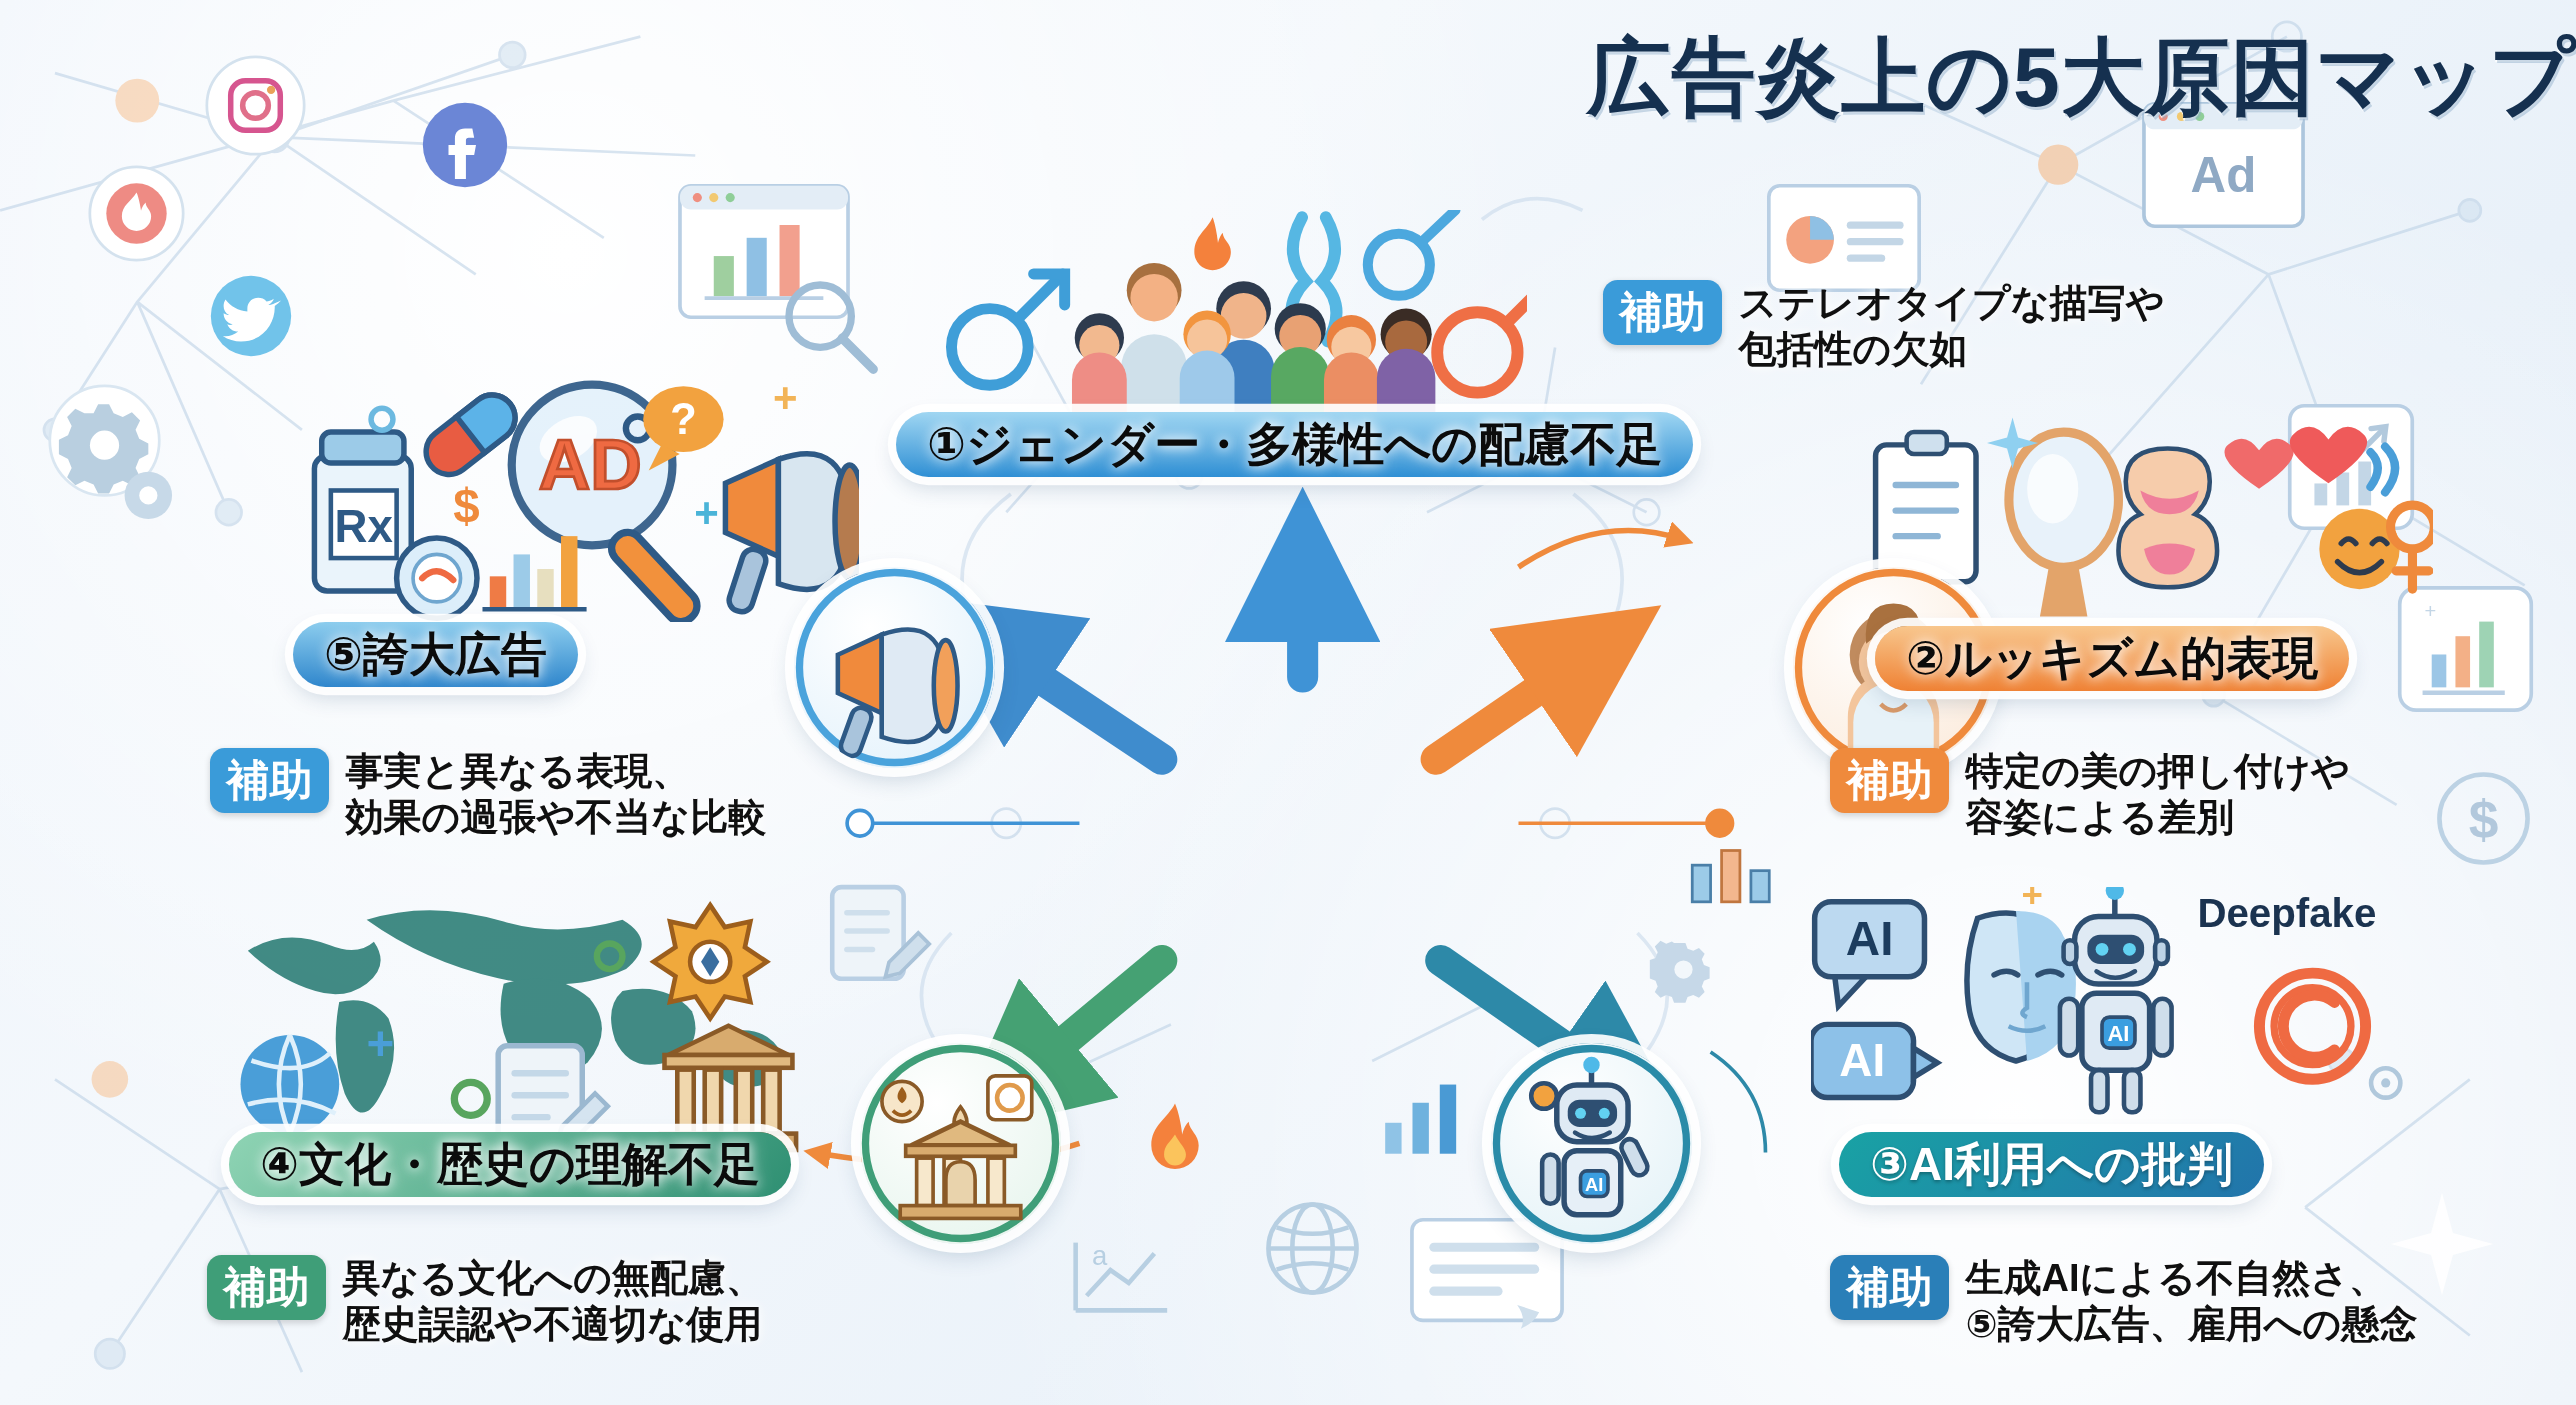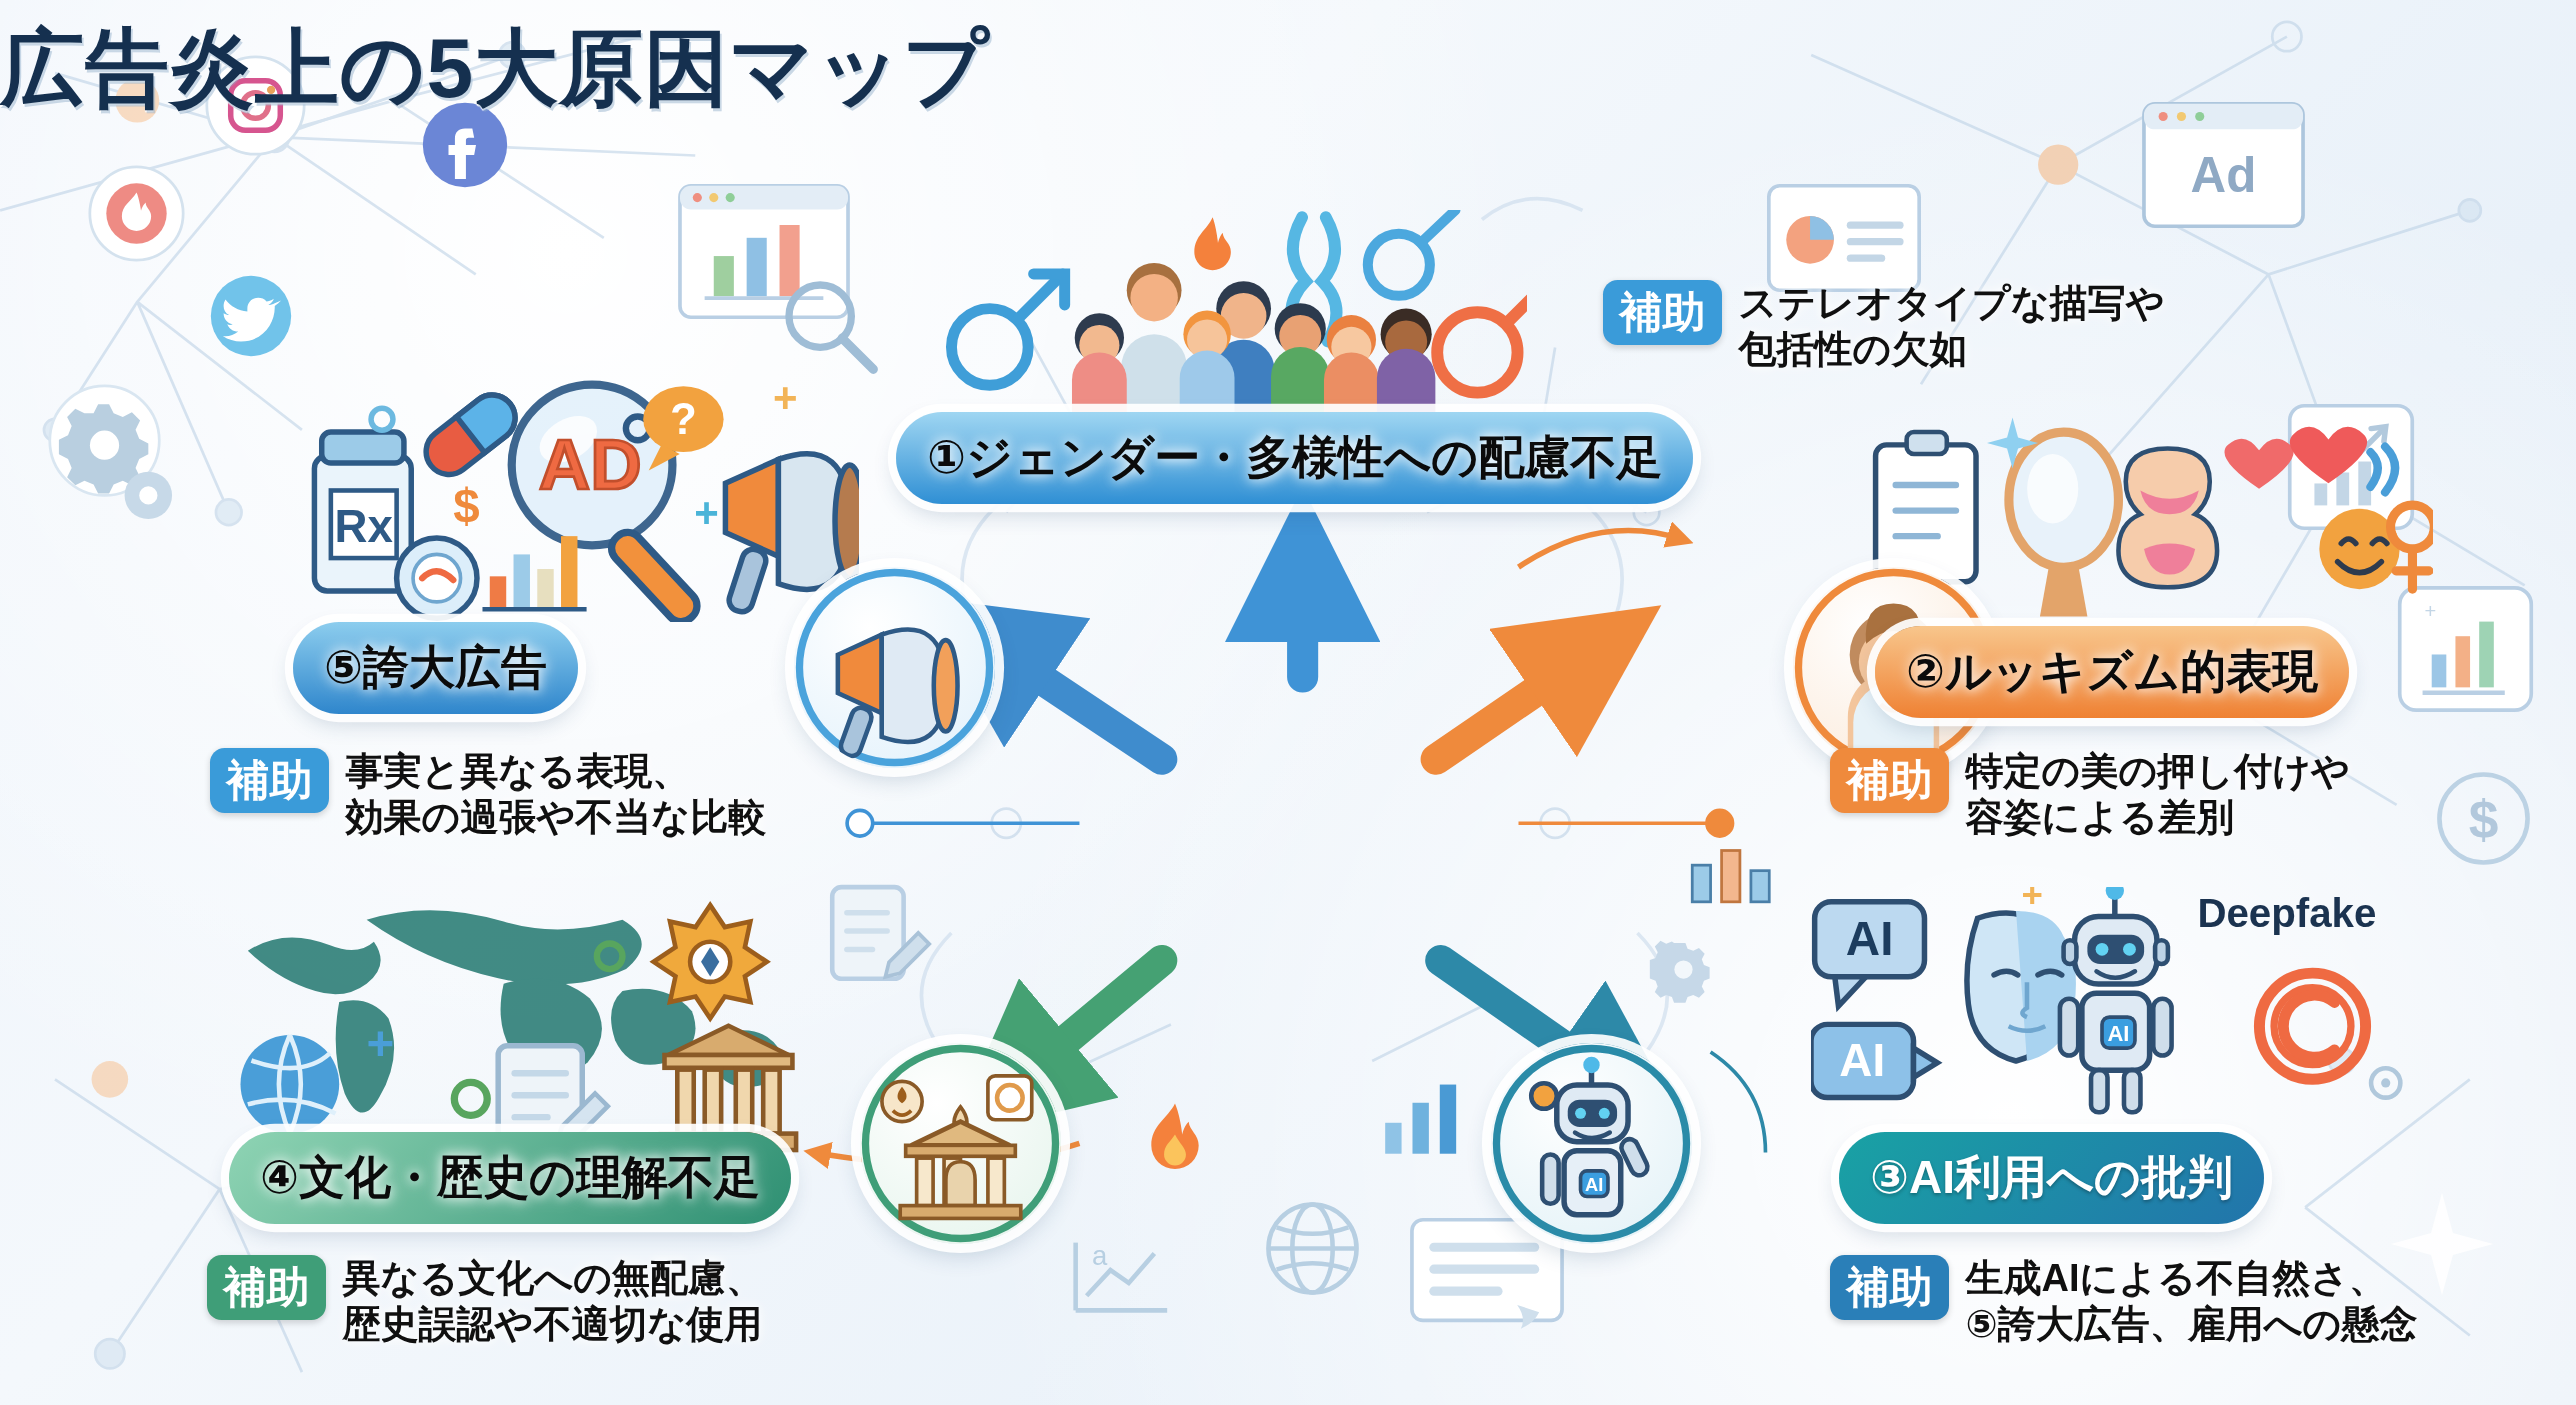--- a/index.html
+++ b/index.html
@@ -16,21 +16,21 @@
       radial-gradient(circle at 78% 80%, #ffffff 0%, rgba(255,255,255,0) 45%),
       linear-gradient(135deg,#eef4fb 0%,#f4f8fc 35%,#e9f1f9 70%,#e6eef7 100%);
   }
   .layer{position:absolute;left:0;top:0;width:2576px;height:1405px;}
   .bgnet{opacity:.55;}
   .deco{position:absolute;}
   .deco svg{display:block;}
 
   
   #title{
-    position:absolute;left:0;top:12px;width:2576px;text-align:left;
+    position:absolute;left:0;top:21px;width:2576px;text-align:right;
     font-size:84px;font-weight:bold;letter-spacing:0.9px;
     color:#15304f;
     text-shadow:1.8px 2.7px 0 rgba(140,170,200,.45), 0 1.8px 0.9px rgba(255,255,255,.9);
     white-space:nowrap;
   }
 
   
   #hub{
     position:absolute;left:1138px;top:695px;width:329px;height:329px;
   }
@@ -54,21 +54,21 @@
   #hub .hubtext{
     position:absolute;left:0;top:117px;width:329px;text-align:center;
     font-size:66px;font-weight:bold;color:#111;letter-spacing:1.8px;
     text-shadow:0 0 9.1px rgba(255,255,255,.95),0 0 16.5px rgba(255,255,255,.9),1.8px 1.8px 1.8px rgba(255,255,255,.8);
     white-space:nowrap;
   }
 
   
   .pill{
     position:absolute;display:flex;align-items:center;justify-content:center;
-    border-radius:59px;height:92px;padding:0 31px;
+    border-radius:59px;height:65px;padding:0 31px;
     box-shadow:0 0 0 8.2px rgba(255,255,255,.92), 0 9.1px 22px rgba(30,70,110,.22);
     font-size:46px;font-weight:bold;white-space:nowrap;
   }
   .pill.dark  {color:#0b0b0b;text-shadow:0 0 11px rgba(255,255,255,.95),0 0 18.3px rgba(255,255,255,.8);}
   .pill.light {color:#ffffff;text-shadow:0 1.8px 3.7px rgba(0,0,0,.3);}
 
   
   .support{position:absolute;display:flex;align-items:flex-start;gap:16.5px;}
   .badge{
     flex:none;border-radius:14.6px;padding:5.5px 16.5px;color:#fff;

